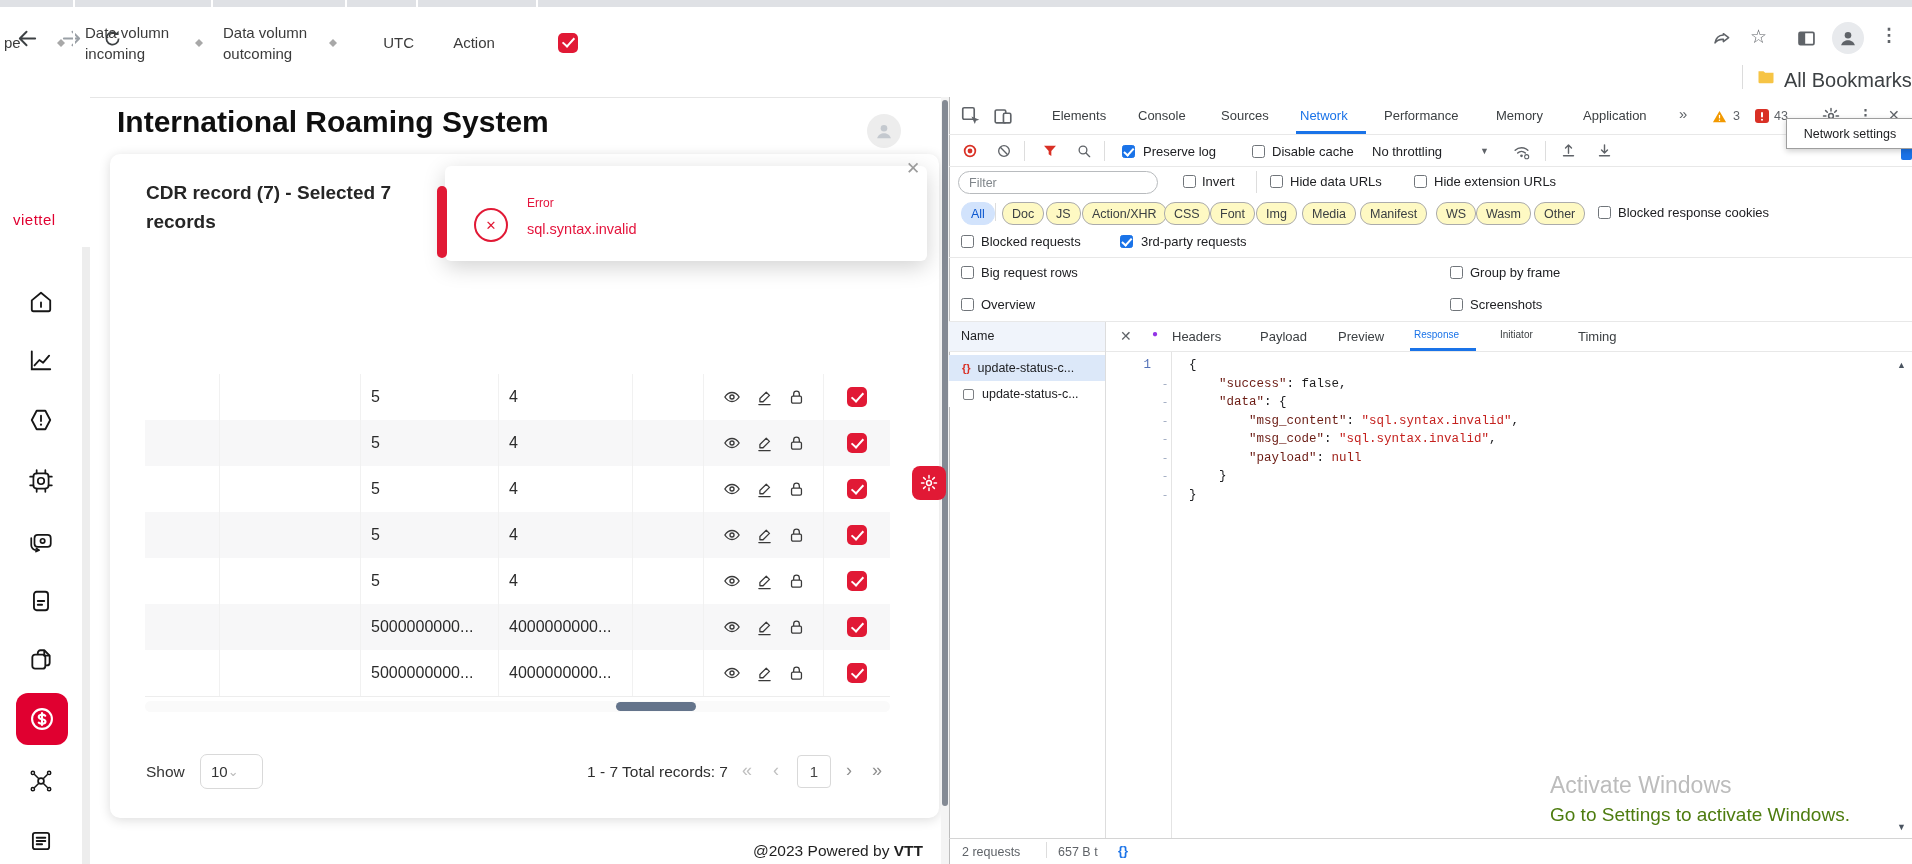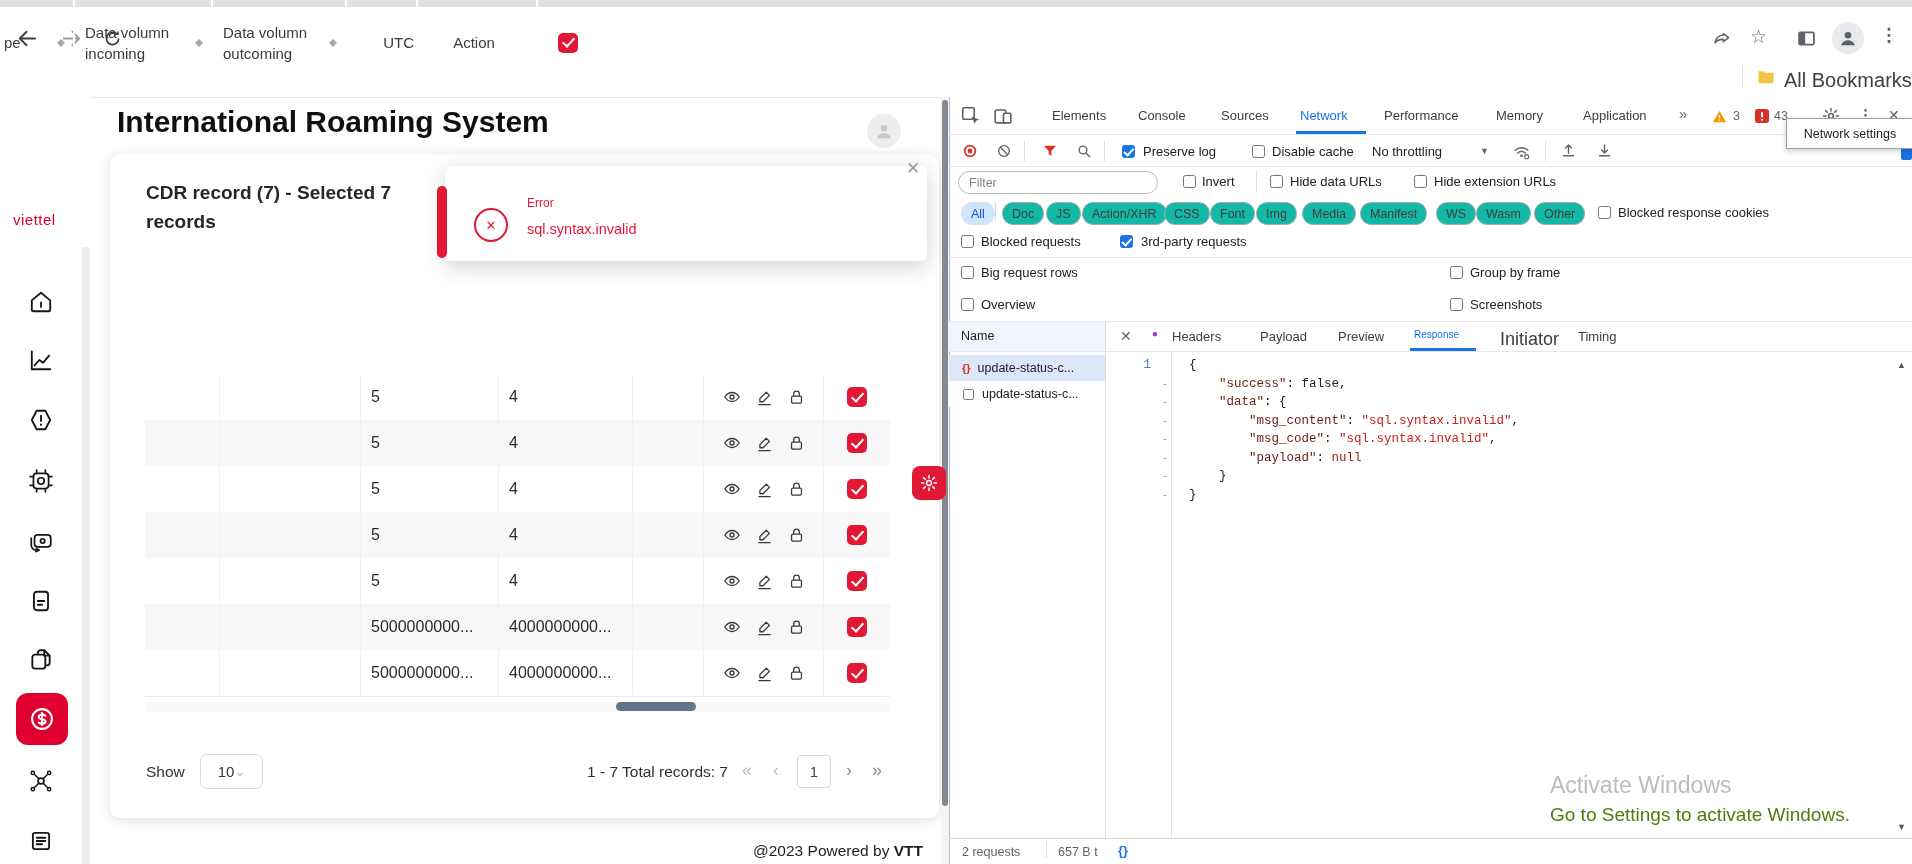--- a/index.html
+++ b/index.html
@@ -38,21 +38,21 @@
   .dt-bg{left:949px;top:97px;width:963px;height:767px;background:#fff;border-left:1px solid #bdbdbd;box-sizing:border-box;}
   .hline{height:1px;background:#e8e8e8;}
   .dtlabel{position:absolute;font-size:13px;color:#202124;line-height:16px;white-space:nowrap;}
   .dttab{position:absolute;top:108px;font-size:13px;color:#3c4043;white-space:nowrap;}
   .cb{position:absolute;box-sizing:border-box;width:13px;height:13px;border:1.5px solid #70757a;
       border-radius:2.5px;background:#fff;}
   .cb.on{background:#1a73e8;border-color:#1a73e8;}
   .cb.on::after{content:"";position:absolute;left:3px;top:0;width:4px;height:7.5px;
                 border-right:2px solid #fff;border-bottom:2px solid #fff;transform:rotate(42deg);}
   .chip{position:absolute;top:202px;height:21px;display:inline-flex;align-items:center;padding:0 9px;
-        border:1px solid #ababab;border-radius:11px;font-size:12.5px;color:#3c4043;background:#14b8a6;white-space:nowrap;}
+        border:1px solid #ababab;border-radius:11px;font-size:12.5px;color:#3c4043;background:#fef9c3;white-space:nowrap;}
   .chip.active{background:#d2e3fc;color:#0b57d0;border-color:#d2e3fc;}
   .vdiv{position:absolute;width:1px;background:#ddd;}
   .flt{position:absolute;left:958px;top:171px;width:200px;height:23px;box-sizing:border-box;
        border:1px solid #b8bbbe;border-radius:11.5px;padding:0 10px;font-size:12.5px;
        font-family:"Liberation Sans",sans-serif;color:#202124;outline:none;}
   .flt::placeholder{color:#80868b;}
   .codeline{display:flex;height:18.5px;align-items:center;font-family:"Liberation Mono",monospace;font-size:12.5px;}
   .ln{width:46px;text-align:right;color:#5472b8;padding-right:4px;}
   .fold{width:20px;text-align:center;color:#98a5bd;font-size:11px;}
   .codetext{padding-left:14px;white-space:pre;color:#202124;}
@@ -480,21 +480,21 @@
     <svg style="width:18px;height:18px;margin:8px;color:#fff">
         <use href="#i-gear"></use>
       </svg>
   </div>
 
   <div class="abs" style="left:145px;top:701px;width:745px;height:11px;background:#fafafa;border-radius:6px">
     <div class="abs" style="left:471px;top:1px;width:80px;height:9px;background:#64748b;border-radius:5px"></div>
   </div>
 
   <span class="abs" style="left:146px;top:763px;font-size:15.5px;color:#333">Show</span>
-  <div class="abs flex" style="left:200px;top:754px;width:63px;height:35px;border:1px solid #d9d9d9;border-radius:7px;justify-content:center;padding:0 10px;box-sizing:border-box">
+  <div class="abs flex" style="left:200px;top:754px;width:63px;height:35px;border:1px solid #d9d9d9;border-radius:7px;justify-content:flex-start;padding:0 10px;box-sizing:border-box">
     <span style="font-size:15px;color:#333">10</span>
     <span style="font-size:13px;color:#b9b9b9">⌄</span>
   </div>
   <span class="abs" style="left:430px;top:763px;width:298px;text-align:right;font-size:15.5px;color:#2f2f2f">1 - 7 Total records: 7</span>
   <span class="abs" style="left:742px;top:760px;font-size:18px;color:#c0c0c0">«</span>
   <span class="abs" style="left:773px;top:760px;font-size:18px;color:#c0c0c0">‹</span>
   <div class="abs flex" style="left:797px;top:755px;width:34px;height:33px;border:1px solid #d9d9d9;border-radius:4px;justify-content:center;box-sizing:border-box">
     <span style="font-size:15px;color:#444">1</span>
   </div>
   <span class="abs" style="left:846px;top:760px;font-size:18px;color:#8f8f8f">›</span>
@@ -617,21 +617,21 @@
 
   <div class="abs" style="left:949px;top:322px;width:156px;height:29px;background:#f0f4fb">
     <span class="abs" style="left:12px;top:7px;font-size:12.5px;color:#202124">Name</span>
   </div>
   <span class="abs" style="left:1120px;top:328px;font-size:14px;color:#5f6368">✕</span>
   <span class="abs" style="left:1152px;top:328px;font-size:10px;color:#9334e6">●</span>
   <span class="abs" style="left:1172px;top:329px;font-size:13px;color:#3c4043">Headers</span>
   <span class="abs" style="left:1260px;top:329px;font-size:13px;color:#3c4043">Payload</span>
   <span class="abs" style="left:1338px;top:329px;font-size:13px;color:#3c4043">Preview</span>
   <span class="abs" style="left:1414px;top:329px;font-size:10px;color:#1a73e8">Response</span>
-  <span class="abs" style="left:1500px;top:329px;font-size:18px;color:#3c4043">Initiator</span>
+  <span class="abs" style="left:1500px;top:329px;font-size:10px;color:#3c4043">Initiator</span>
   <span class="abs" style="left:1578px;top:329px;font-size:13px;color:#3c4043">Timing</span>
   <div class="abs" style="left:1410px;top:348px;width:66px;height:3px;background:#1a73e8"></div>
 
   <div class="abs flex" style="left:949px;top:355px;width:156px;height:26px;background:#dce8f9">
     <span style="margin-left:13px;font-size:11px;font-weight:bold;color:#d93025">{}</span>
     <span style="margin-left:7px;font-size:12.5px;color:#202124;white-space:nowrap">update-status-c...</span>
   </div>
   <div class="abs flex" style="left:949px;top:381px;width:156px;height:26px;background:#fff">
     <span style="margin-left:14px;width:11px;height:11px;border:1.5px solid #7d8084;border-radius:2px;box-sizing:border-box"></span>
     <span style="margin-left:8px;font-size:12.5px;color:#202124;white-space:nowrap">update-status-c...</span>

